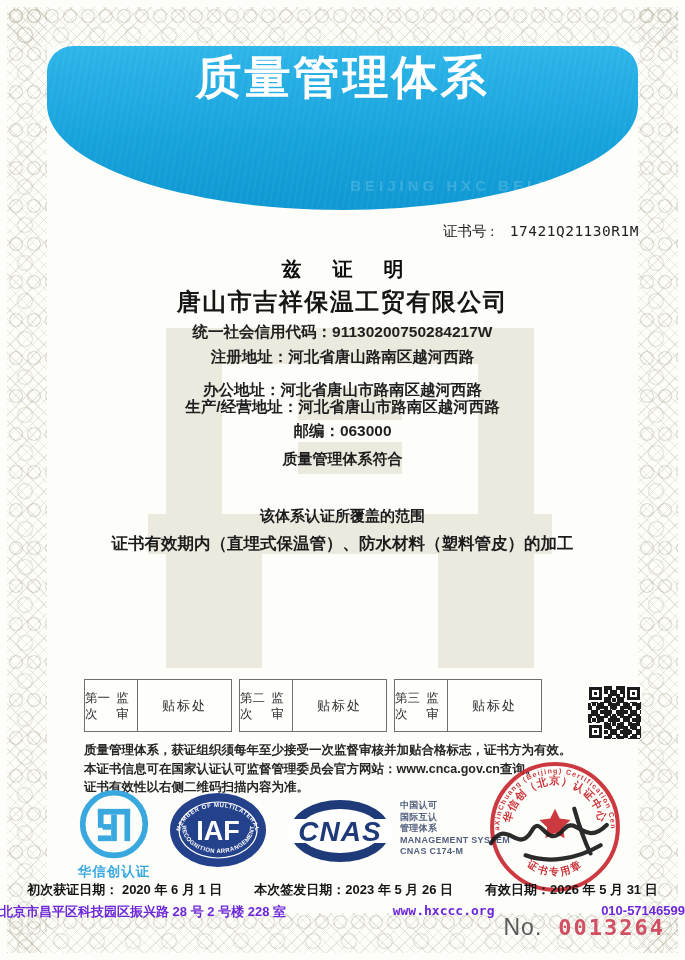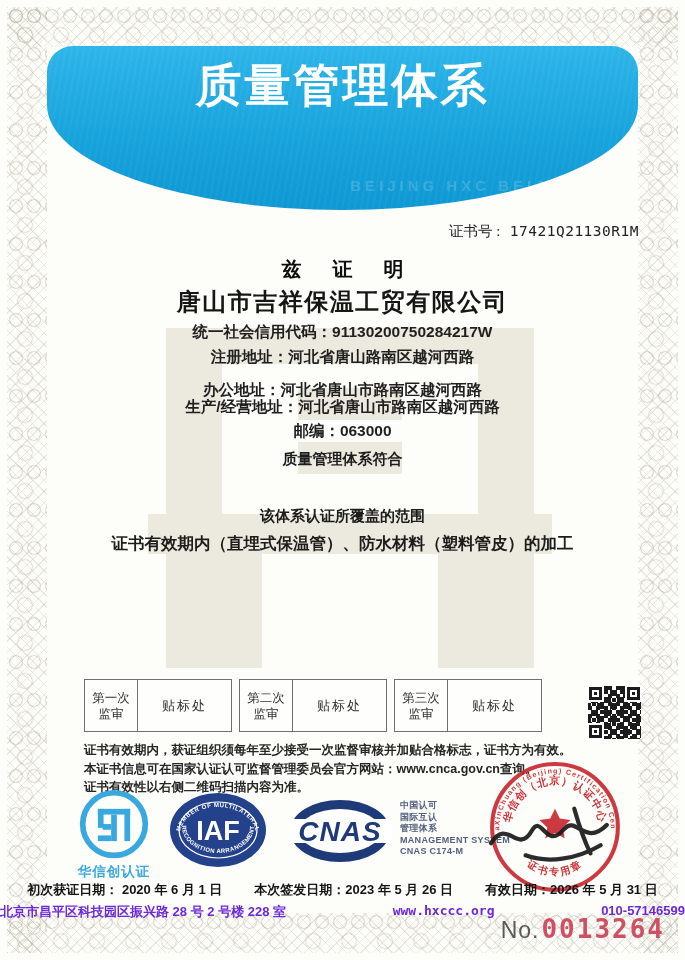--- a/index.html
+++ b/index.html
@@ -31,52 +31,52 @@
     position:absolute; left:47px; top:46px; width:591px; height:164px;
     background:linear-gradient(180deg,#2eb5e9 0%, #17a3dc 55%, #0f98d3 100%);
     border-radius:26px 26px 50% 50% / 26px 26px 105px 105px;
     text-align:center; color:#fff;
   }
   .banner::after { 
     content:""; position:absolute; inset:0; border-radius:inherit;
     background:repeating-linear-gradient(100deg, rgba(255,255,255,.10) 0 2px, rgba(0,0,0,0) 2px 6px);
     opacity:.35;
   }
-  .banner-line1 { padding-top:14px; font-family:"Liberation Serif", serif; font-weight:bold;
+  .banner-line1 { padding-top:6px; font-family:"Liberation Serif", serif; font-weight:bold;
     font-size:46px; letter-spacing:3px; line-height:1.15; position:relative; z-index:1; }
   .banner-line2 { font-family:"Liberation Serif", serif; font-weight:bold;
     font-size:44px; letter-spacing:4px; line-height:1.12; position:relative; z-index:1; }
   .banner-wm { position:absolute; left:0; right:0; bottom:16px; font-size:15px; font-weight:bold;
     letter-spacing:4px; color:rgba(255,255,255,.16); z-index:0;text-align:right; }
 
   
   .cert-no { position:absolute; top:222px; right:46px; font-size:14.5px;
     font-family:"Liberation Serif", serif; color:#222; }
-  .cert-no .val { font-family:"DejaVu Sans Mono", monospace; font-size:14.5px; letter-spacing:.5px; margin-left:6px; }
+  .cert-no .val { font-family:"DejaVu Sans Mono", monospace; font-size:14.5px; letter-spacing:.5px; margin-left:12px; }
 
   
   .cline { position:absolute; left:0; right:0; text-align:center; }
   .certify   { top:256px; font-size:20px; letter-spacing:13px; font-weight:600;
                font-family:"Liberation Serif", serif; color:#0d0d0d; text-indent:13px; }
   .company   { top:286px; font-size:24px; font-weight:600; letter-spacing:1.5px; color:#161616; }
   .meta      { font-size:15.5px; font-weight:bold; color:#1f1f1f; }
   .credit    { top:322px; }
   .reg       { top:347px; }
   .office    { top:380px; }
   .prod      { top:397px; }
   .post      { top:421px; }
   .conform   { top:450px; font-size:15px;   font-weight:bold; }
   .stdcode   { top:475px; font-size:19px;   font-weight:bold; letter-spacing:.2px; }
   .scopettl  { top:507px; font-size:15px;   font-weight:bold; }
   .scope     { top:533px; font-size:16.5px; font-weight:bold; }
 
   
   .audit-row { position:absolute; left:84px; top:679px; display:flex; gap:7px; }
   .audit-group { display:flex; border:1.5px solid #6f6f6f; height:53px; background:rgba(255,255,255,.5); }
-  .audit-label { width:53px; border-right:1.5px solid #6f6f6f; display:flex; flex-direction:column;
+  .audit-label { width:53px; border-right:1.5px solid #6f6f6f; display:flex; 
     align-items:center; justify-content:center; font-size:12.5px; line-height:16px; color:#2e2e2e; }
   .audit-cell { width:93px; display:flex; align-items:center; justify-content:center;
     font-size:13px; color:#2e2e2e; letter-spacing:2px; }
 
   
   .qr { position:absolute; left:588px; top:686px; width:53px; height:53px; background-color:#fff;
     background-image:
       repeating-conic-gradient(#1c1c1c 0% 25%, rgba(0,0,0,0) 0% 50%),
       repeating-conic-gradient(#1c1c1c 0% 25%, rgba(0,0,0,0) 0% 50%);
     background-size:8px 8px, 13px 13px; background-position:0 0, 3px 4px; }
@@ -99,22 +99,22 @@
   .seal { position:absolute; left:478px; top:758px; width:154px; height:142px; }
 
   
   .dates { position:absolute; left:0; right:0; top:881px; display:flex; justify-content:center;
     gap:32px; font-size:13px; font-weight:bold; color:#141414; }
   .addr  { position:absolute; left:0; right:0; top:903px; display:flex; justify-content:space-between;
     gap:26px; font-size:13px; font-weight:bold; color:#6d28d9; }
   .addr .mono { font-family:"DejaVu Sans Mono", monospace; font-weight:bold; }
   .serial { position:absolute; right:20px; top:914px; display:flex; align-items:baseline; }
   .serial .pfx { font-size:23px; color:#5a5a5a; font-family:"Liberation Sans", sans-serif; letter-spacing:1px; }
-  .serial .num { font-size:26px; color:#d14f62; font-family:"DejaVu Sans Mono", monospace;
-    font-weight:bold; letter-spacing:2px; margin-left:2px; }
+  .serial .num { font-size:22px; color:#d14f62; font-family:"DejaVu Sans Mono", monospace;
+    font-weight:bold; letter-spacing:2px; margin-left:16px; }
 </style>
 </head>
 <body>
 
 <div class="page">
 
   <div class="frame top"></div>
   <div class="frame bottom"></div>
   <div class="frame left"></div>
   <div class="frame right"></div>
@@ -178,21 +178,21 @@
     </div>
   </div>
 
   <div class="qr">
     <span class="finder tl"></span>
     <span class="finder tr"></span>
     <span class="finder bl"></span>
   </div>
 
   <div class="notes">
-    <div>证书有效期内，获证组织须每年至少接受一次监督审核并加贴合格标志，证书方为有效。</div>
+    <div>质量管理体系，获证组织须每年至少接受一次监督审核并加贴合格标志，证书方为有效。</div>
     <div>本证书信息可在国家认证认可监督管理委员会官方网站：www.cnca.gov.cn查询。</div>
     <div>证书有效性以右侧二维码扫描内容为准。</div>
   </div>
 
   <div class="logo-hxc">
     <svg width="88" height="74" viewBox="0 0 90 78">
       <circle cx="45" cy="38" r="33" fill="none" stroke="#38a8df" stroke-width="6"></circle>
       <g fill="#38a8df">
         <rect x="28" y="22" width="34" height="6"></rect>
         <rect x="28" y="22" width="6" height="20"></rect>

